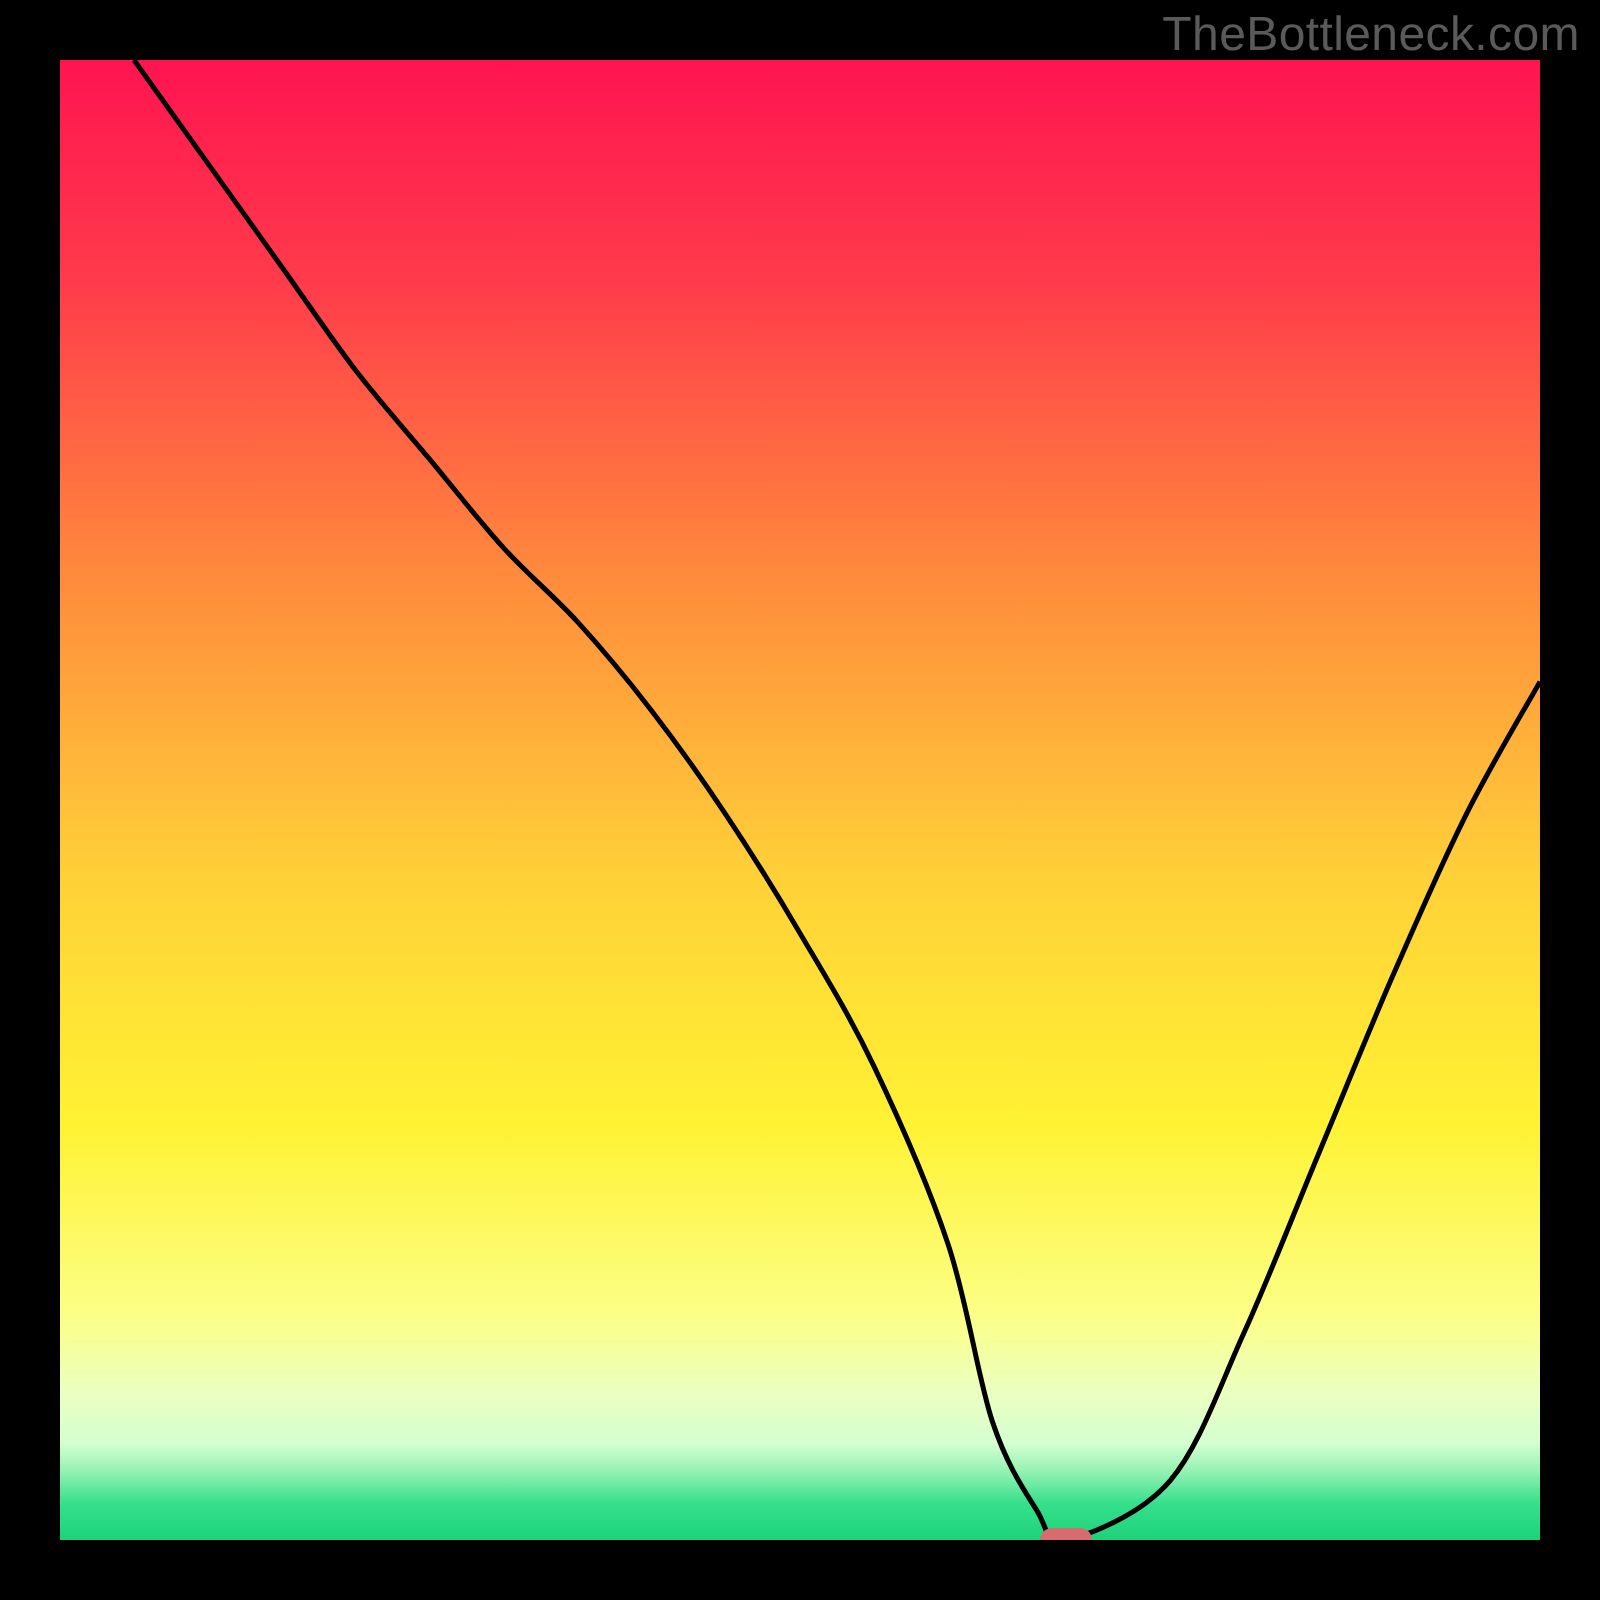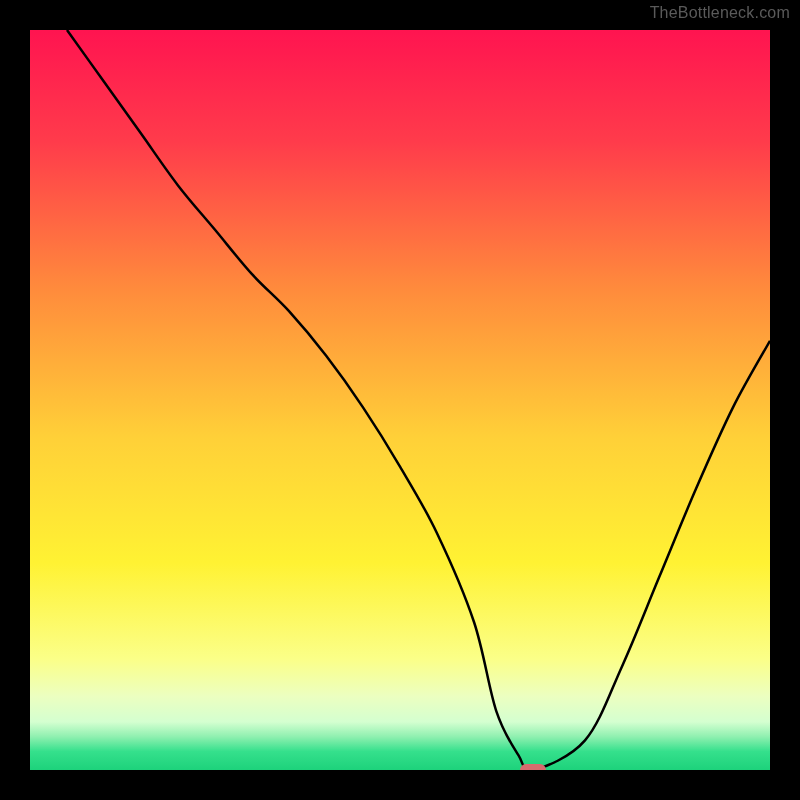--- a/index.html
+++ b/index.html
@@ -9,21 +9,21 @@
     height: 800px;
     background: #000;
     position: relative;
     font-family: Arial, Helvetica, sans-serif;
   }
   .watermark {
     position: absolute;
     top: 4px;
     right: 10px;
     color: #5a5a5a;
-    font-size: 16px;
+    font-size: 24px;
     font-weight: 500;
     letter-spacing: 0.2px;
     z-index: 10;
   }
   .plot-area {
     position: absolute;
     left: 30px;
     top: 30px;
     width: 740px;
     height: 740px;

